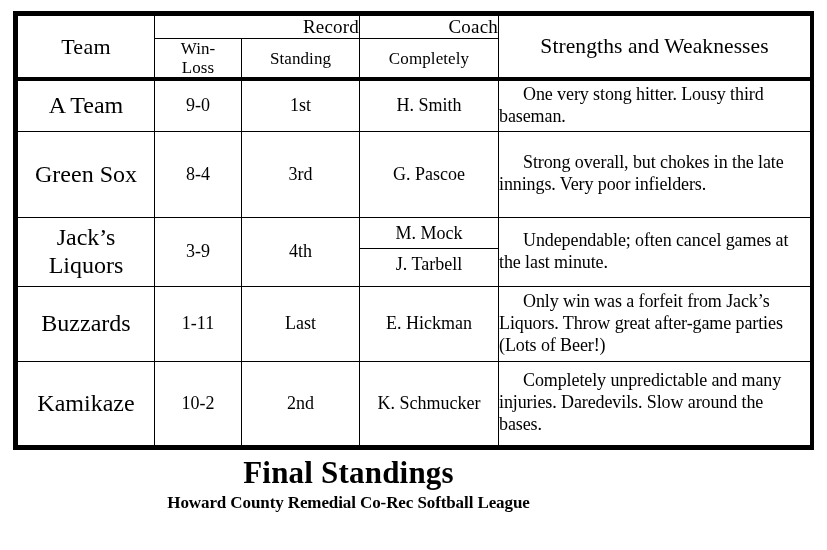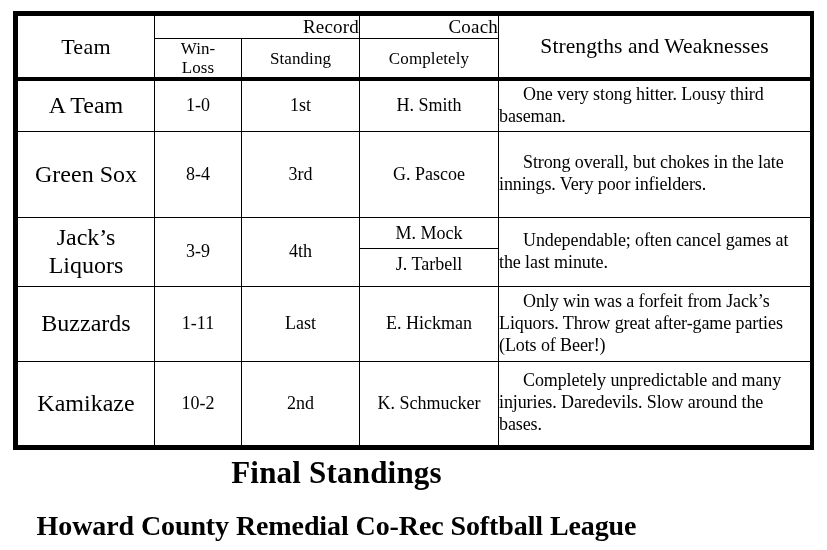--- a/index.html
+++ b/index.html
@@ -125,37 +125,37 @@
   
   col.w-team      { width: 137px; }
   col.w-winloss   { width:  87px; }
   col.w-standing  { width: 118px; }
   col.w-coach     { width: 139px; }
   col.w-notes     { width: 312px; }
 
   
   #caption {
     position: absolute;
-    left: 0;
+    left: 12px;
     top: 455px;
     width: 673px;
     text-align: center;
   }
   #caption .line1 {
     font-size: 31px;
     font-weight: bold;
     letter-spacing: .2px;
     line-height: 1.15;
   }
   #caption .line2 {
-    font-size: 28px;
+    font-size: 17px;
     font-weight: bold;
     letter-spacing: -.1px;
     line-height: 1.2;
-    margin-top: 18px;
+    margin-top: 2px;
   }
 </style>
 </head>
 <body>
 
 <div id="sheet">
 
   <div id="table-frame">
     <table class="standings">
       <colgroup>
@@ -175,21 +175,21 @@
         <tr>
           <th class="h-sub hdr-bottom"><span>Win-</span><br><span>Loss</span></th>
           <th class="h-sub hdr-bottom">Standing</th>
           <th class="h-sub hdr-bottom">Completely</th>
         </tr>
       </thead>
       <tbody>
 
         <tr style="height:45px">
           <td class="c-team">A Team</td>
-          <td class="c-num">1-0</td>
+          <td class="c-num">9-0</td>
           <td class="c-num">1st</td>
           <td class="c-coach">H. Smith</td>
           <td class="c-notes">One very stong hitter. Lousy third baseman.</td>
         </tr>
 
         <tr style="height:77px">
           <td class="c-team">Green Sox</td>
           <td class="c-num">8-4</td>
           <td class="c-num">3rd</td>
           <td class="c-coach">G. Pascoe</td>

